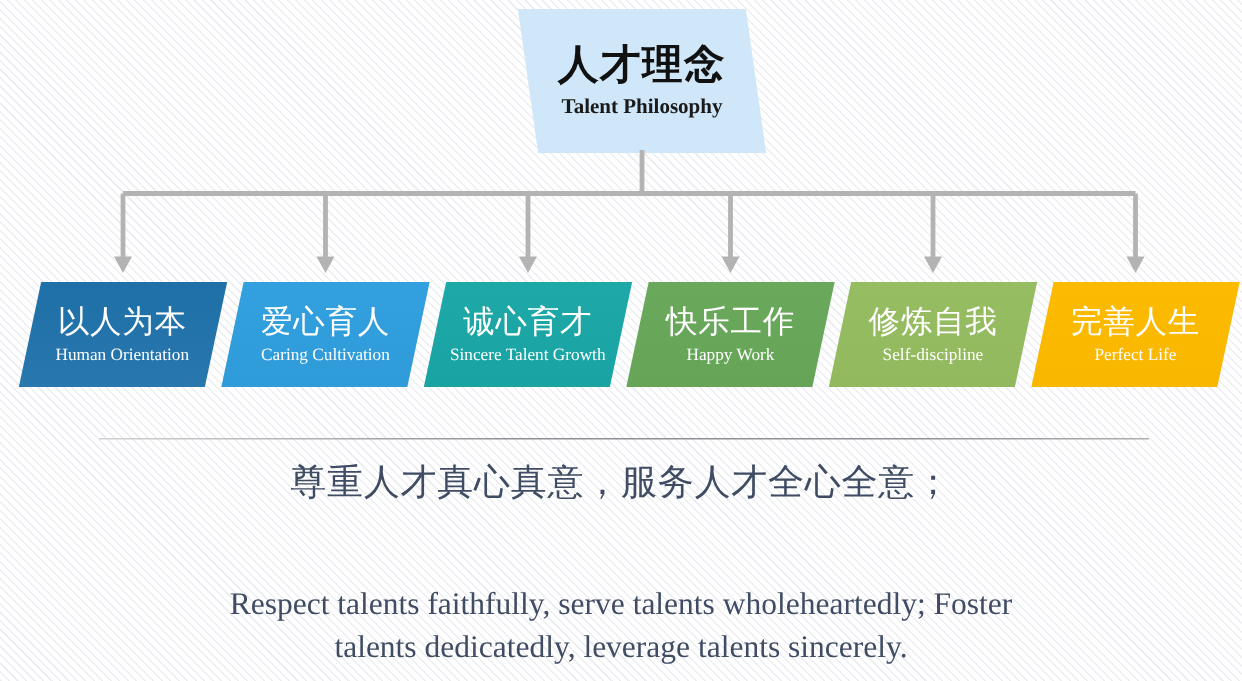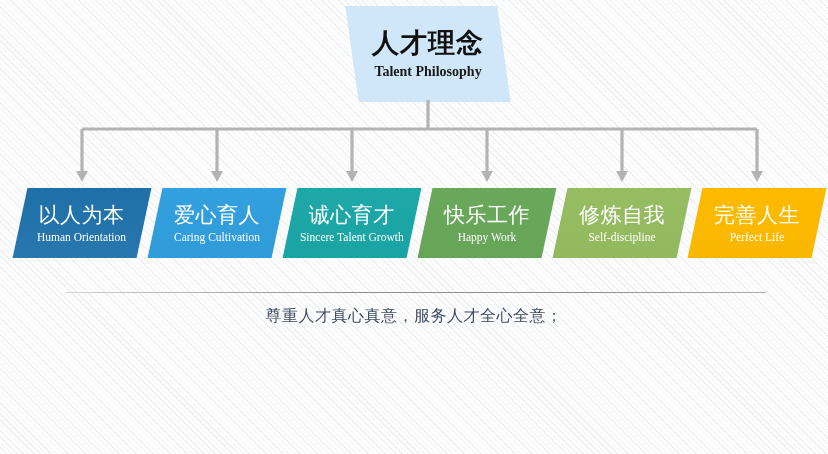--- a/index.html
+++ b/index.html
@@ -116,21 +116,21 @@
     background: linear-gradient(to right, #d2d2d2, #8d8f94 40%, #8d8f94 75%, #aeaeae);
   }
 
   
   .slogan-cn {
     position: absolute;
     left: 0;
     top: 305px;
     width: 828px;
     text-align: center;
-    font-size: 16px;
+    font-size: 24px;
     color: #3f4c63;
     line-height: 1.42;
     letter-spacing: 0.5px;
   }
   .slogan-en {
     position: absolute;
     left: 0;
     top: 388px;
     width: 828px;
     text-align: center;
@@ -208,14 +208,18 @@
         <div class="box-en">Perfect Life</div>
       </div>
     </div>
   </div>
 
   <div class="divider"></div>
 
   <div class="slogan-cn">
     <div>尊重人才真心真意，服务人才全心全意；</div>
   </div>
+  <div class="slogan-en">
+    <div>Respect talents faithfully, serve talents wholeheartedly; Foster</div>
+    <div>talents dedicatedly, leverage talents sincerely.</div>
+  </div>
 
 </div>
 
 </body></html>

